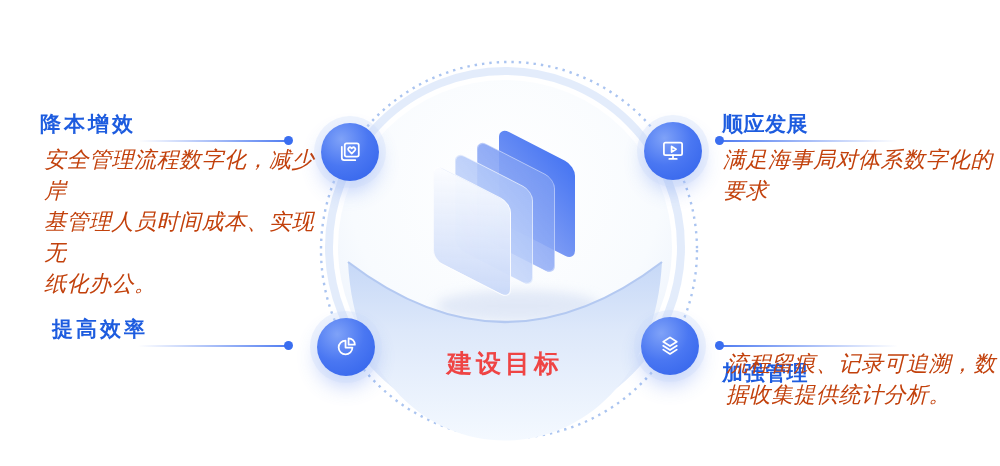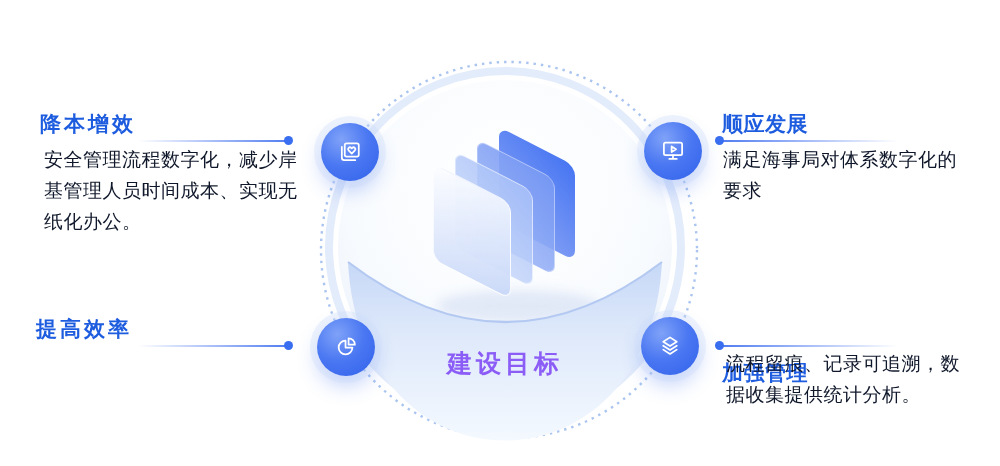--- a/index.html
+++ b/index.html
@@ -12,41 +12,41 @@
     position:absolute;font-size:21px;font-weight:bold;color:#1d5cdf;
     line-height:26px;white-space:nowrap;
   }
   .q-title.align-right{text-align:left;letter-spacing:3px;}
   .q-title.align-left{text-align:right;letter-spacing:0.5px;}
   .q-line{position:absolute;height:2px;border-radius:2px;}
   .q-line.to-right{background:linear-gradient(90deg,rgba(72,118,240,0),rgba(72,118,240,.95));}
   .q-line.to-left{background:linear-gradient(90deg,rgba(72,118,240,.95),rgba(72,118,240,0));}
   .q-dot{position:absolute;width:9px;height:9px;border-radius:50%;background:#3a6ef0;}
   .q-text{
-    position:absolute;font-size:19px;line-height:31px;color:#0f172a;
-    white-space:pre-line;letter-spacing:0.5px;
+    position:absolute;font-size:22px;line-height:31px;color:#c2410c;
+    white-space:pre-line;letter-spacing:0.5px;font-style:italic;
   }
   
   .icon-circle{
     position:absolute;width:58px;height:58px;border-radius:50%;
     background:radial-gradient(circle at 35% 28%, #7fa2f8 0%, #4a77f2 48%, #3061ea 100%);
     box-shadow:0 0 0 7px rgba(205,222,250,0.35), 0 10px 20px rgba(61,108,240,0.30);
     display:flex;align-items:center;justify-content:center;
   }
   .icon-circle svg{display:block;}
   
   .emblem{position:absolute;left:300px;top:40px;}
   .panel{position:absolute;width:76px;height:95px;border-radius:10px;transform:skewY(27deg);transform-origin:0 0;}
   .panel.p4{left:499px;top:127px;background:linear-gradient(215deg,#3e6ff2,#8aa4f4);opacity:.96;}
   .panel.p3{left:477px;top:139px;background:linear-gradient(215deg,rgba(120,153,243,.92),rgba(160,184,247,.85));border:1px solid rgba(255,255,255,.35);}
   .panel.p2{left:455px;top:151px;background:linear-gradient(215deg,rgba(168,192,248,.88),rgba(205,220,250,.82));border:1px solid rgba(255,255,255,.5);}
   .panel.p1{left:433px;top:163px;background:linear-gradient(155deg,rgba(252,253,255,.97),rgba(198,214,248,.92));border:1px solid rgba(255,255,255,.8);}
   .goal-title{
     position:absolute;left:385px;top:347px;width:240px;text-align:center;
-    font-size:25px;font-weight:bold;color:#8b5cf6;letter-spacing:4px;white-space:nowrap;
+    font-size:25px;font-weight:bold;color:#ef4444;letter-spacing:4px;white-space:nowrap;
   }
 </style>
 </head>
 <body>
 
 <div class="stage">
 
   <svg class="emblem" width="410" height="410" viewBox="0 0 410 410">
     <defs>
       <radialGradient id="sphereGrad" cx="50%" cy="32%" r="75%">
@@ -106,21 +106,21 @@
 要求</div>
   <div class="icon-circle" style="left:644px;top:122px;">
     <svg width="28" height="28" viewBox="0 0 24 24" fill="none" stroke="#ffffff" stroke-width="1.5" stroke-linecap="round" stroke-linejoin="round">
       <rect x="4.2" y="4.8" width="15.6" height="10.8" rx="1.4"></rect>
       <path d="M10.8 8.1 l3.8 2.4 -3.8 2.4 z"></path>
       <path d="M12 15.6 v2.2"></path>
       <path d="M8.8 18.8 h6.4"></path>
     </svg>
   </div>
 
-  <div class="q-title align-right" style="left:36px;top:316px;width:244px;">提高效率</div>
+  <div class="q-title align-right" style="left:52px;top:316px;width:244px;">提高效率</div>
   <div class="q-line to-right" style="left:138px;top:345px;width:150px;"></div>
   <div class="q-dot" style="left:284px;top:341px;"></div>
   <div class="icon-circle" style="left:317px;top:318px;">
     <svg width="28" height="28" viewBox="0 0 24 24" fill="none" stroke="#ffffff" stroke-width="1.5" stroke-linecap="round" stroke-linejoin="round">
       <path d="M11.6 6.6 a5.9 5.9 0 1 0 5.9 5.9 h-5.9 z"></path>
       <path d="M14.2 4.6 a5.4 5.4 0 0 1 5.4 5.4 h-5.4 z"></path>
     </svg>
   </div>
 
   <div class="q-title align-left" style="left:722px;top:316px;margin-top:44px;">加强管理</div>

